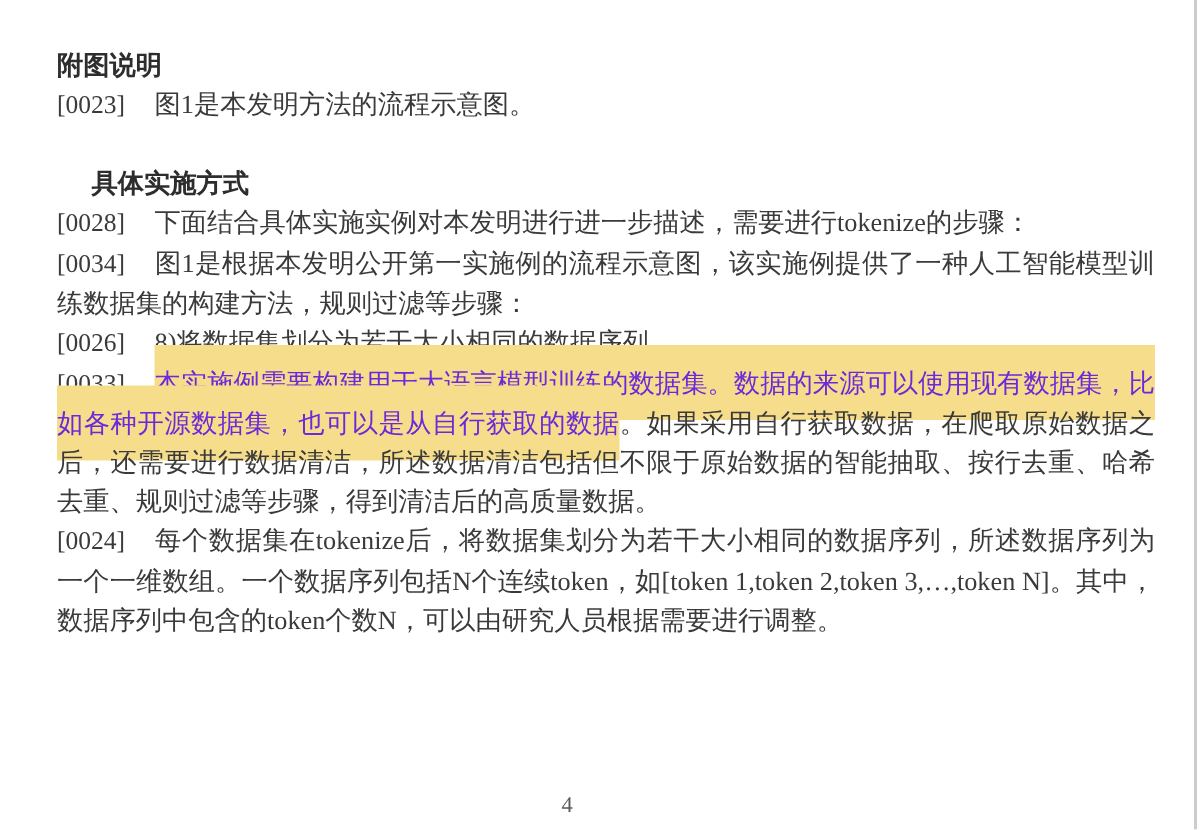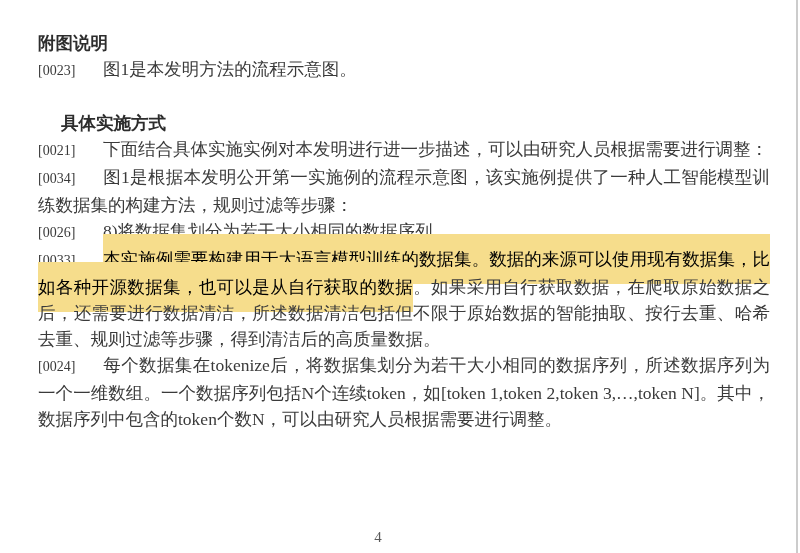--- a/index.html
+++ b/index.html
@@ -39,25 +39,25 @@
   .para {
     margin: 0;
     font-size: 17.5px;
     line-height: 26px;
     text-align: justify;
     color: #3a3a3a;
   }
   .label {
     display: inline-block;
     width: 65px;
-    font-size: 14px;
+    font-size: 17px;
   }
   mark.hl {
     background: #f6dd8c;
-    color: #000000;
+    color: #6d28d9;
     padding: 15px 0;
   }
   .page-number {
     position: absolute;
     bottom: 7px;
     left: 0;
     width: 756px;
     text-align: center;
     font-size: 15px;
     color: #5a5a5a;
@@ -67,21 +67,21 @@
 <body>
 
 <div class="page">
 
   <h2 class="heading">附图说明</h2>
 
   <p class="para"><span class="label">[0023]</span><span>图1是本发明方法的流程示意图。</span></p>
 
   <h2 class="heading spaced">具体实施方式</h2>
 
-  <p class="para"><span class="label">[0021]</span><span>下面结合具体实施实例对本发明进行进一步描述，可以由研究人员根据需要进行调整：</span></p>
+  <p class="para"><span class="label">[0028]</span><span>下面结合具体实施实例对本发明进行进一步描述，需要进行tokenize的步骤：</span></p>
 
   <p class="para"><span class="label">[0034]</span><span>图1是根据本发明公开第一实施例的流程示意图，该实施例提供了一种人工智能模型训练数据集的构建方法，规则过滤等步骤：</span></p>
 
   <p class="para"><span class="label">[0026]</span><span>8)将数据集划分为若干大小相同的数据序列。</span></p>
 
   <p class="para"><span class="label">[0033]</span><mark class="hl">本实施例需要构建用于大语言模型训练的数据集。数据的来源可以使用现有数据集，比如各种开源数据集，也可以是从自行获取的数据</mark><span>。如果采用自行获取数据，在爬取原始数据之后，还需要进行数据清洁，所述数据清洁包括但不限于原始数据的智能抽取、按行去重、哈希去重、规则过滤等步骤，得到清洁后的高质量数据。</span></p>
 
 
   <p class="para"><span class="label">[0024]</span><span>每个数据集在tokenize后，将数据集划分为若干大小相同的数据序列，所述数据序列为一个一维数组。一个数据序列包括N个连续token，如[token 1,token 2,token 3,…,token N]。其中，数据序列中包含的token个数N，可以由研究人员根据需要进行调整。</span></p>
 

